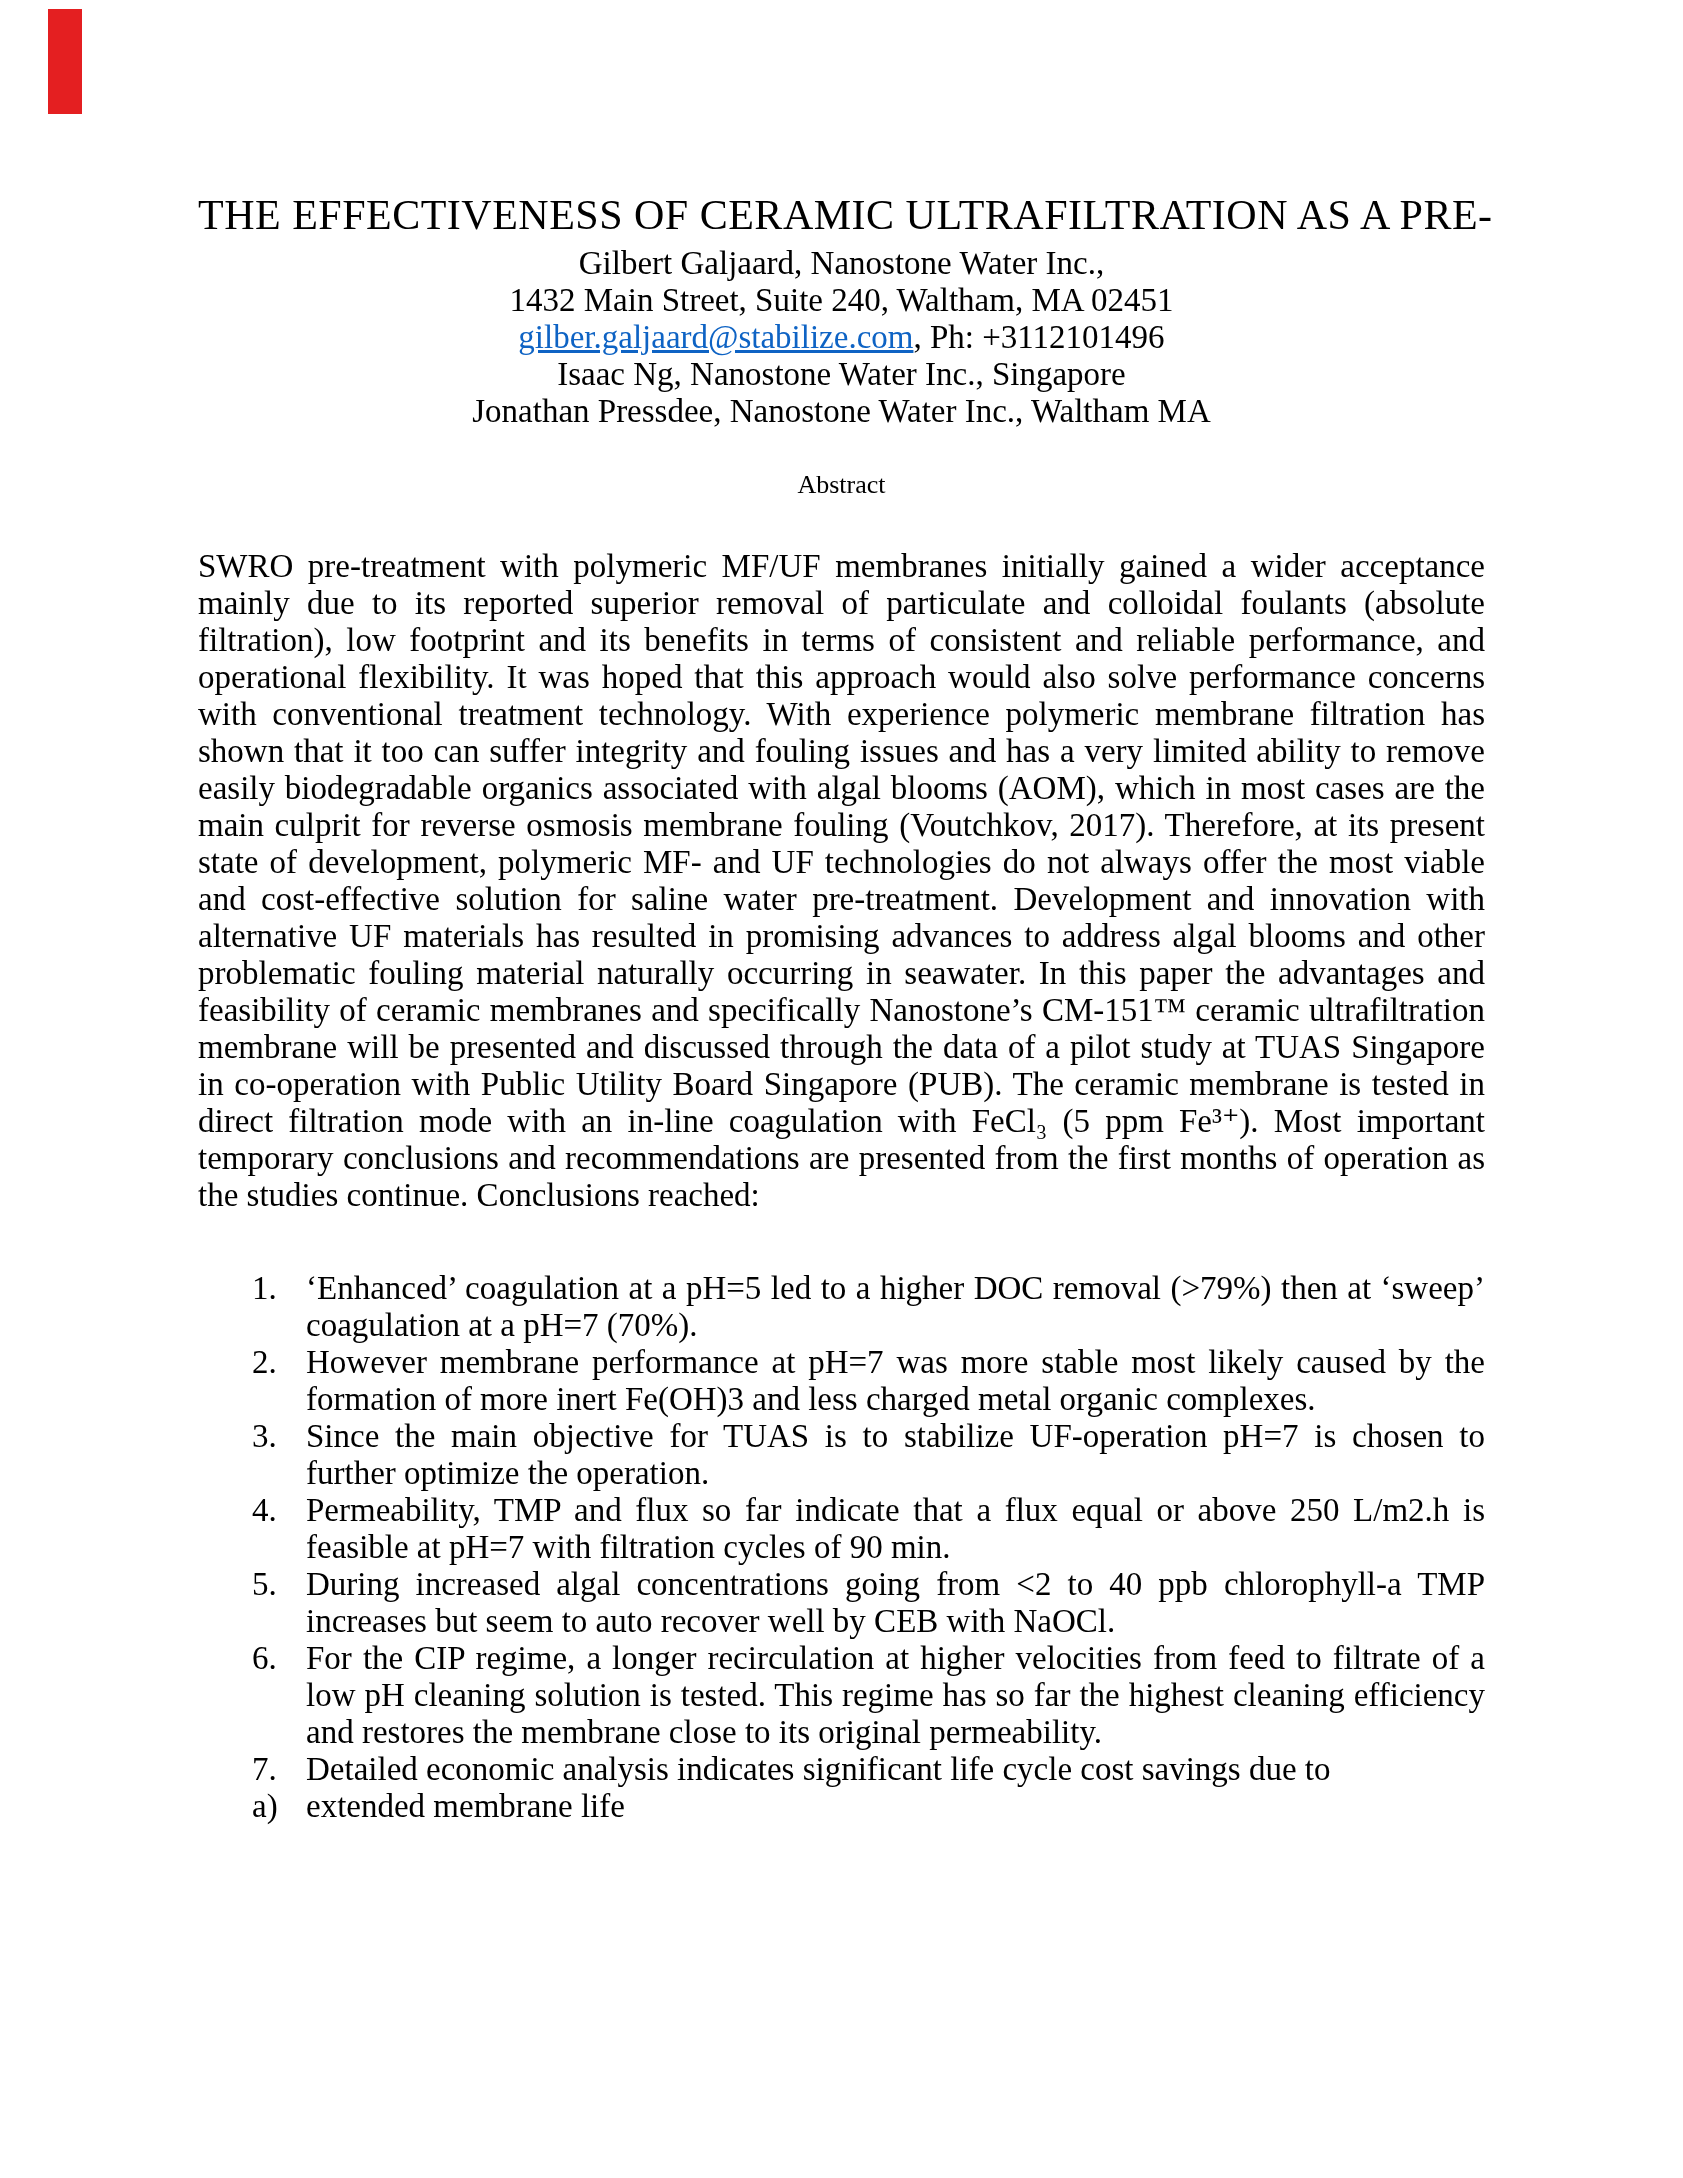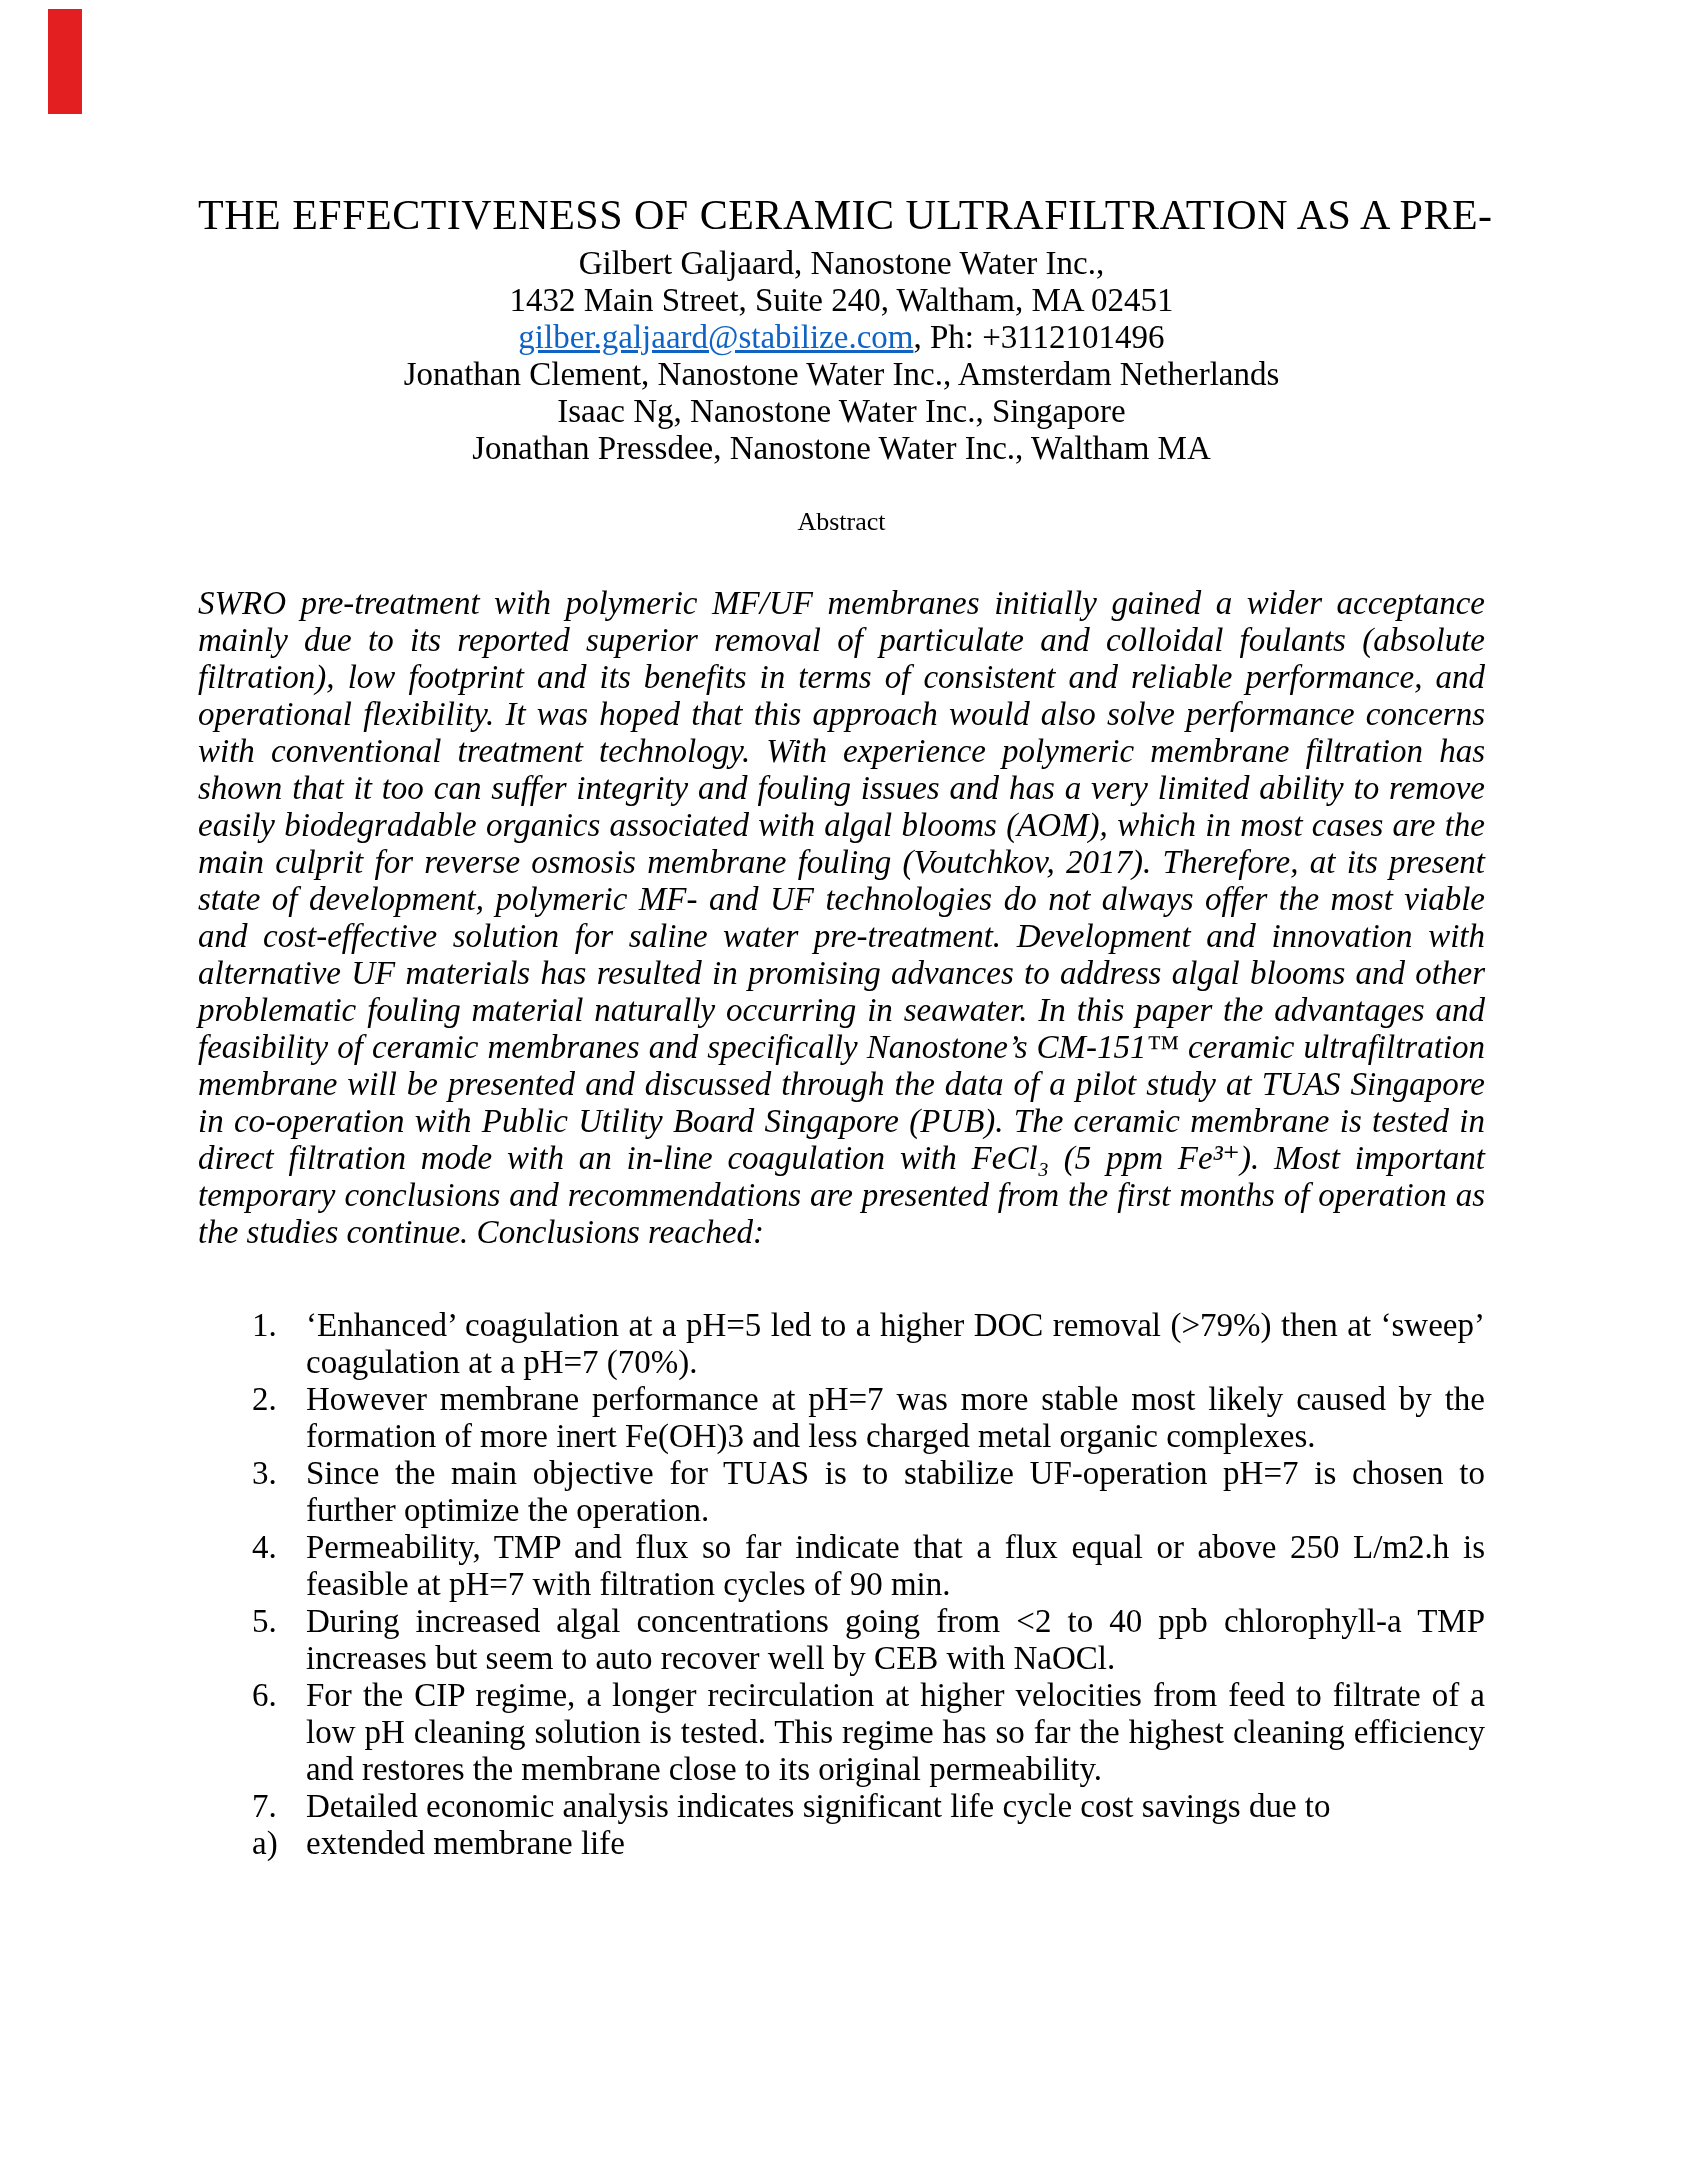--- a/index.html
+++ b/index.html
@@ -39,21 +39,20 @@
     margin-top: 30px;
     font-size: 26px;
     line-height: 50px;
     text-align: center;
   }
   .abstract-body {
     margin-top: 38px;
     font-size: 33px;
     line-height: 37px;
     text-align: justify;
-    font-style: italic;
   }
   .conclusions {
     margin-top: 56px;
     margin-left: 54px;
     font-size: 33px;
     line-height: 37px;
   }
   .li { display: flex; }
   .li-num { flex: 0 0 54px; }
   .li-text { flex: 1; text-align: justify; }
@@ -68,21 +67,20 @@
   <div class="content">
 
     <div class="title">
       <div class="title-line">THE EFFECTIVENESS OF CERAMIC ULTRAFILTRATION AS A PRE-</div>
     </div>
 
     <div class="authors">
       <div class="author-line">Gilbert Galjaard, Nanostone Water Inc.,</div>
       <div class="author-line">1432 Main Street, Suite 240, Waltham, MA 02451</div>
       <div class="author-line"><a class="email-link" style="color: rgb(14, 99, 196);">gilber.galjaard@stabilize.com</a><span>, Ph: +3112101496</span></div>
-      <div class="author-line">Jonathan Clement, Nanostone Water Inc., Amsterdam Netherlands</div>
       <div class="author-line">Isaac Ng, Nanostone Water Inc., Singapore</div>
       <div class="author-line">Jonathan Pressdee, Nanostone Water Inc., Waltham MA</div>
     </div>
 
     <div class="abstract-heading">Abstract</div>
 
     <div class="abstract-body">SWRO pre-treatment with polymeric MF/UF membranes initially gained a wider acceptance mainly due to its reported superior removal of particulate and colloidal foulants (absolute filtration), low footprint and its benefits in terms of consistent and reliable performance, and operational flexibility. It was hoped that this approach would also solve performance concerns with conventional treatment technology. With experience polymeric membrane filtration has shown that it too can suffer integrity and fouling issues and has a very limited ability to remove easily biodegradable organics associated with algal blooms (AOM), which in most cases are the main culprit for reverse osmosis membrane fouling (Voutchkov, 2017). Therefore, at its present state of development, polymeric MF- and UF technologies do not always offer the most viable and cost-effective solution for saline water pre-treatment. Development and innovation with alternative UF materials has resulted in promising advances to address algal blooms and other problematic fouling material naturally occurring in seawater. In this paper the advantages and feasibility of ceramic membranes and specifically Nanostone’s CM-151™ ceramic ultrafiltration membrane will be presented and discussed through the data of a pilot study at TUAS Singapore in co-operation with Public Utility Board Singapore (PUB). The ceramic membrane is tested in direct filtration mode with an in-line coagulation with FeCl₃ (5 ppm Fe³⁺). Most important temporary conclusions and recommendations are presented from the first months of operation as the studies continue. Conclusions reached:</div>
 
     <div class="conclusions">
       <div class="li">

